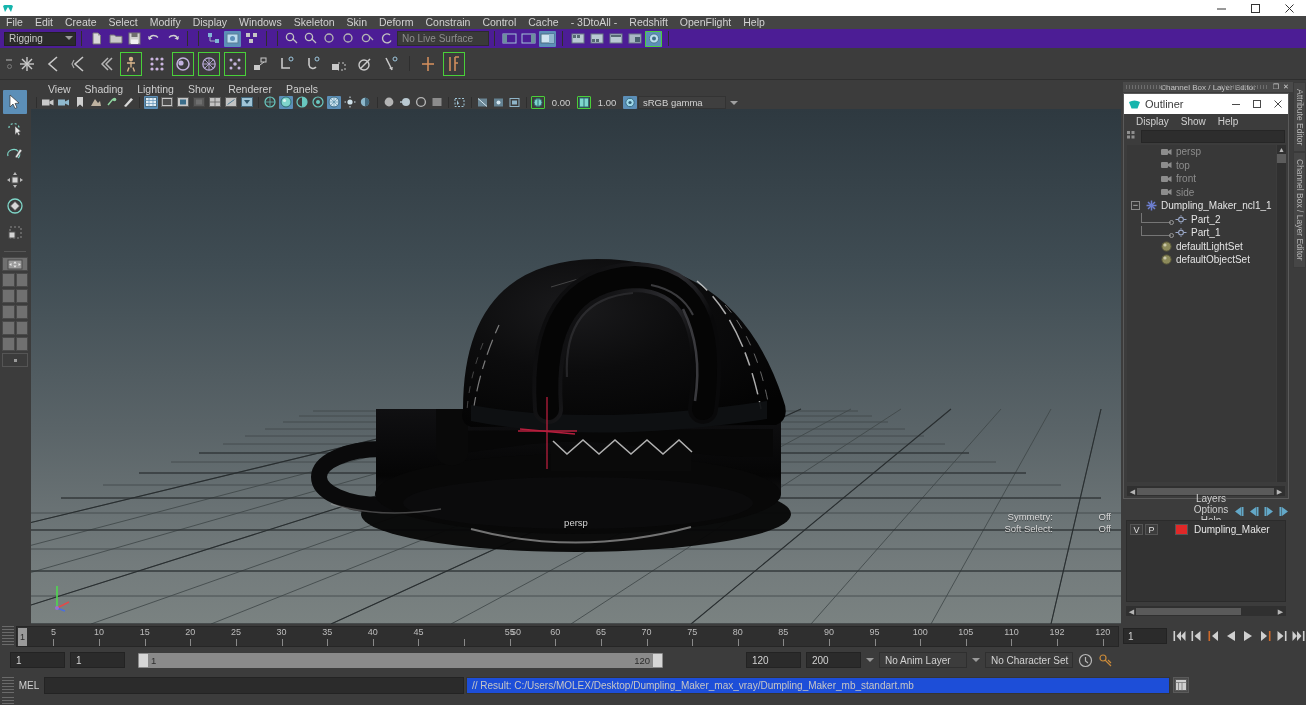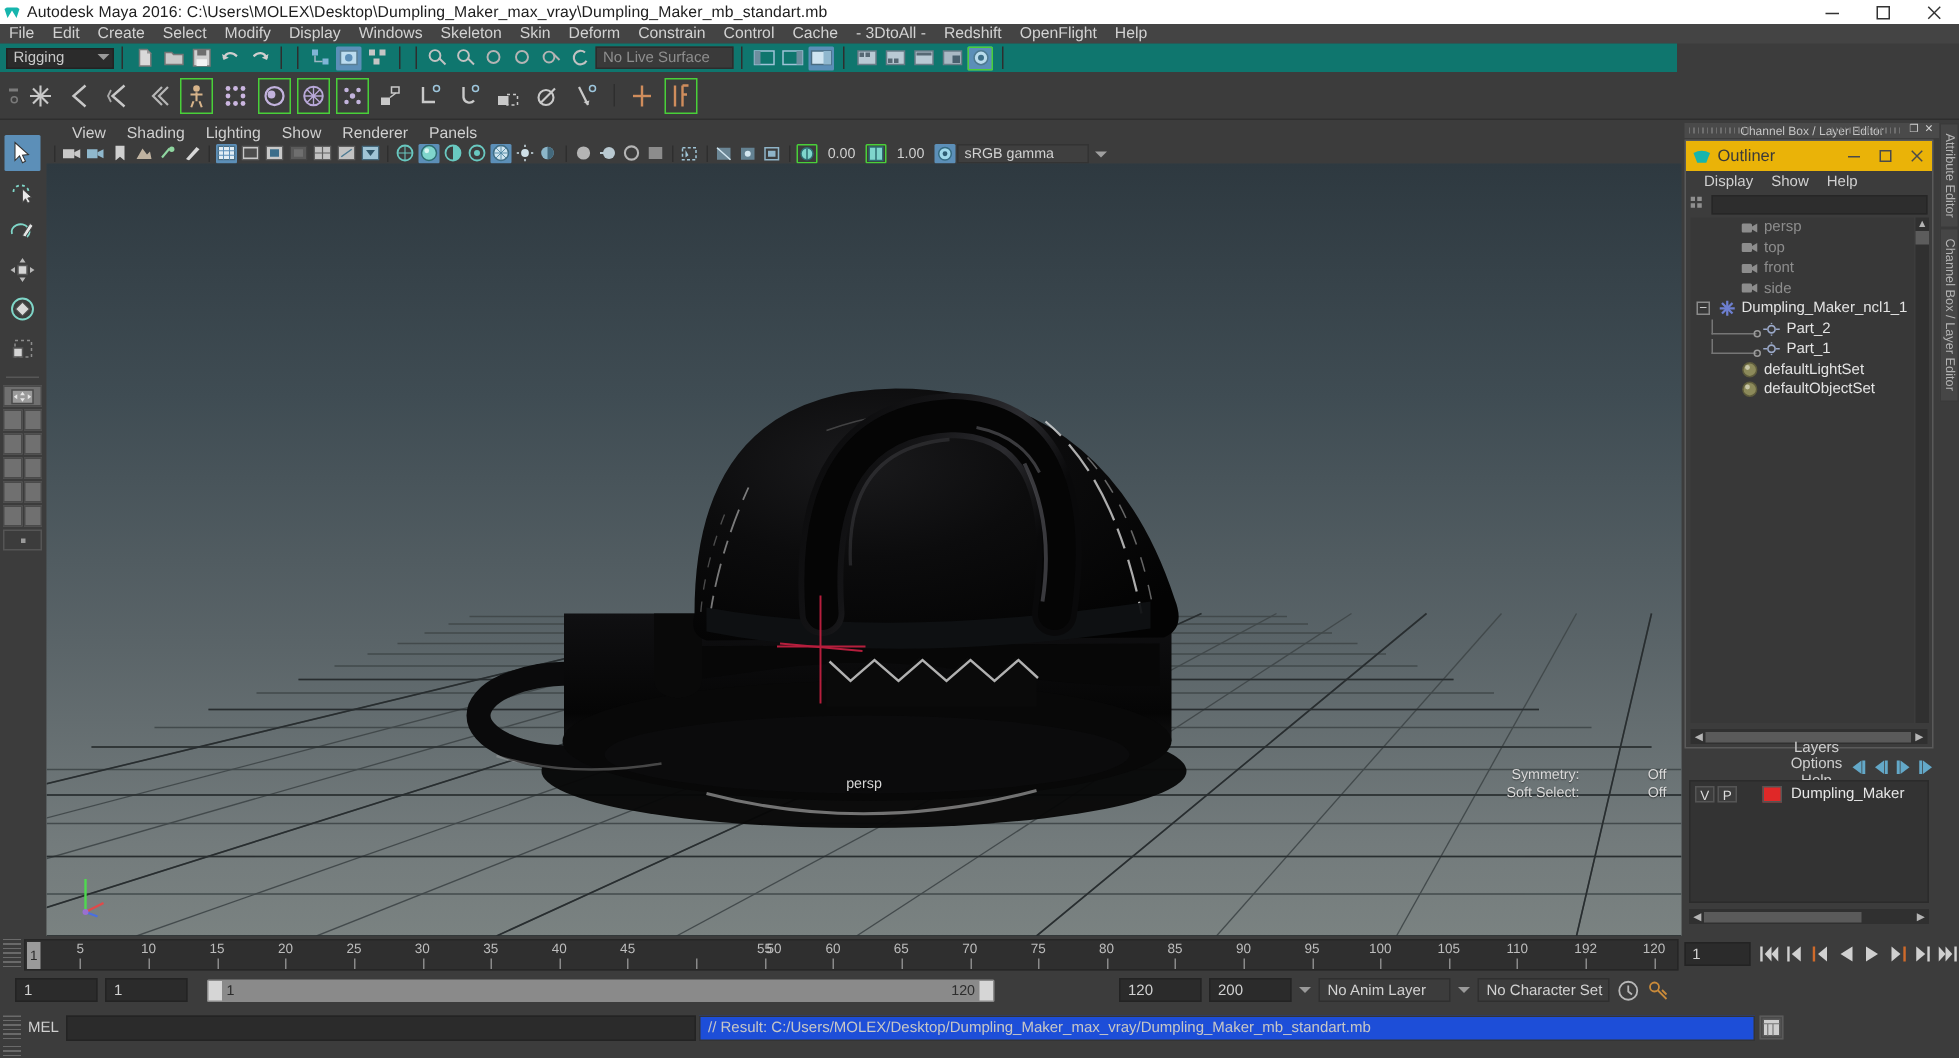--- a/index.html
+++ b/index.html
@@ -29,22 +29,22 @@
 
   
   .menubar {
     position:absolute; left:0; top:16px; width:1306px; height:13px;
     background:#444444; display:flex; align-items:center; font-size:10.5px;
   }
   .menubar .mi { padding:0 6px; line-height:13px; color:#d2d2d2; white-space:nowrap; }
 
   
   .toolrow1 {
-    position:absolute; left:0; top:29px; width:1118px; height:19px;
-    background:#0f766e; display:flex; align-items:center; padding-left:4px;
+    position:absolute; left:0; top:29px; width:1306px; height:19px;
+    background:#4c1d95; display:flex; align-items:center; padding-left:4px;
   }
   .combo {
     width:72px; height:14px; background:#2b2b2b; border:1px solid #222;
     display:flex; align-items:center; padding-left:4px; font-size:10px; color:#c8c8c8;
     position:relative;
   }
   .combo .arrow { position:absolute; right:2px; top:3px; width:0;height:0;
     border-left:4px solid transparent;border-right:4px solid transparent;border-top:4px solid #9a9a9a; }
   .sep { width:1px; height:15px; background:#2e2e2e; margin:0 5px; }
   .tbtn { width:17px; height:16px; margin:0 1px; display:flex; align-items:center; justify-content:center;
@@ -110,21 +110,21 @@
   .rdock { position:absolute; left:1123px; top:82px; width:170px; height:543px; background:#3c3c3c; }
   .cbhdr { height:10px; background:#4a4a4a; display:flex; align-items:center; justify-content:center;
            font-size:8px; color:#c4c4c4; position:relative; }
   .cbhdr .dots { position:absolute; left:3px; top:3px; width:40px; height:4px;
      background-image:repeating-linear-gradient(to right,#6f6f6f 0 1px,transparent 1px 3px); }
   .cbhdr .dots.r { left:auto; right:26px; width:46px; }
   .cbhdr .wbtn { position:absolute; top:1px; width:8px;height:8px; color:#d0d0d0; font-size:7px; text-align:center; line-height:8px; }
 
   .outliner { position:absolute; left:0; top:11px; width:166px; height:406px;
               background:#3c3c3c; border:1px solid #5a5a5a; }
-  .olTitle { height:20px; background:#eab308; display:flex; align-items:center; padding-left:4px; }
+  .olTitle { height:20px; background:#ffffff; display:flex; align-items:center; padding-left:4px; }
   .olTitle .t { margin-left:4px; font-size:11px; color:#3a3a3a; }
   .olTitle .btns { margin-left:auto; display:flex; }
   .olTitle .b { width:21px;height:20px;display:flex;align-items:center;justify-content:center;color:#555; }
   .olMenu { height:14px; background:#3c3c3c; display:flex; align-items:center; padding-left:6px; font-size:10px; }
   .olMenu span { padding:0 6px; color:#d0d0d0; }
   .olSearchRow { height:16px; display:flex; align-items:center; padding:0 3px; gap:3px; }
   .olSearchIcon { width:11px; height:11px; }
   .olSearchField { flex:1; height:13px; background:#2d2d2d; border:1px solid #262626; }
   .olTree { position:absolute; left:3px; top:51px; right:12px; bottom:16px; background:#383838; overflow:hidden; }
   .olRow { height:13.5px; display:flex; align-items:center; font-size:10px; padding-left:4px; white-space:nowrap; }
@@ -192,21 +192,20 @@
 <body>
 
 <div class="app">
 
   <div class="titlebar">
     <div class="tb-logo">
       <svg width="12" height="12" viewBox="0 0 12 12">
           <path d="M1 4 L3 10 L6 5 L9 10 L11 4 L9.5 3 L6 3 L2.5 3 Z" fill="#16b5ad"></path>
         </svg>
     </div>
-    <div class="tb-title">Autodesk Maya 2016: C:\Users\MOLEX\Desktop\Dumpling_Maker_max_vray\Dumpling_Maker_mb_standart.mb</div>
     <div class="tb-btns">
       <div class="tb-btn">
         <svg width="11" height="11" viewBox="0 0 11 11">
             <line x1="1" y1="6" x2="10" y2="6" stroke="#333" stroke-width="1"></line>
           </svg>
       </div>
       <div class="tb-btn">
         <svg width="11" height="11" viewBox="0 0 11 11">
             <rect x="1.5" y="1.5" width="8" height="8" fill="none" stroke="#333" stroke-width="1"></rect>
           </svg>

